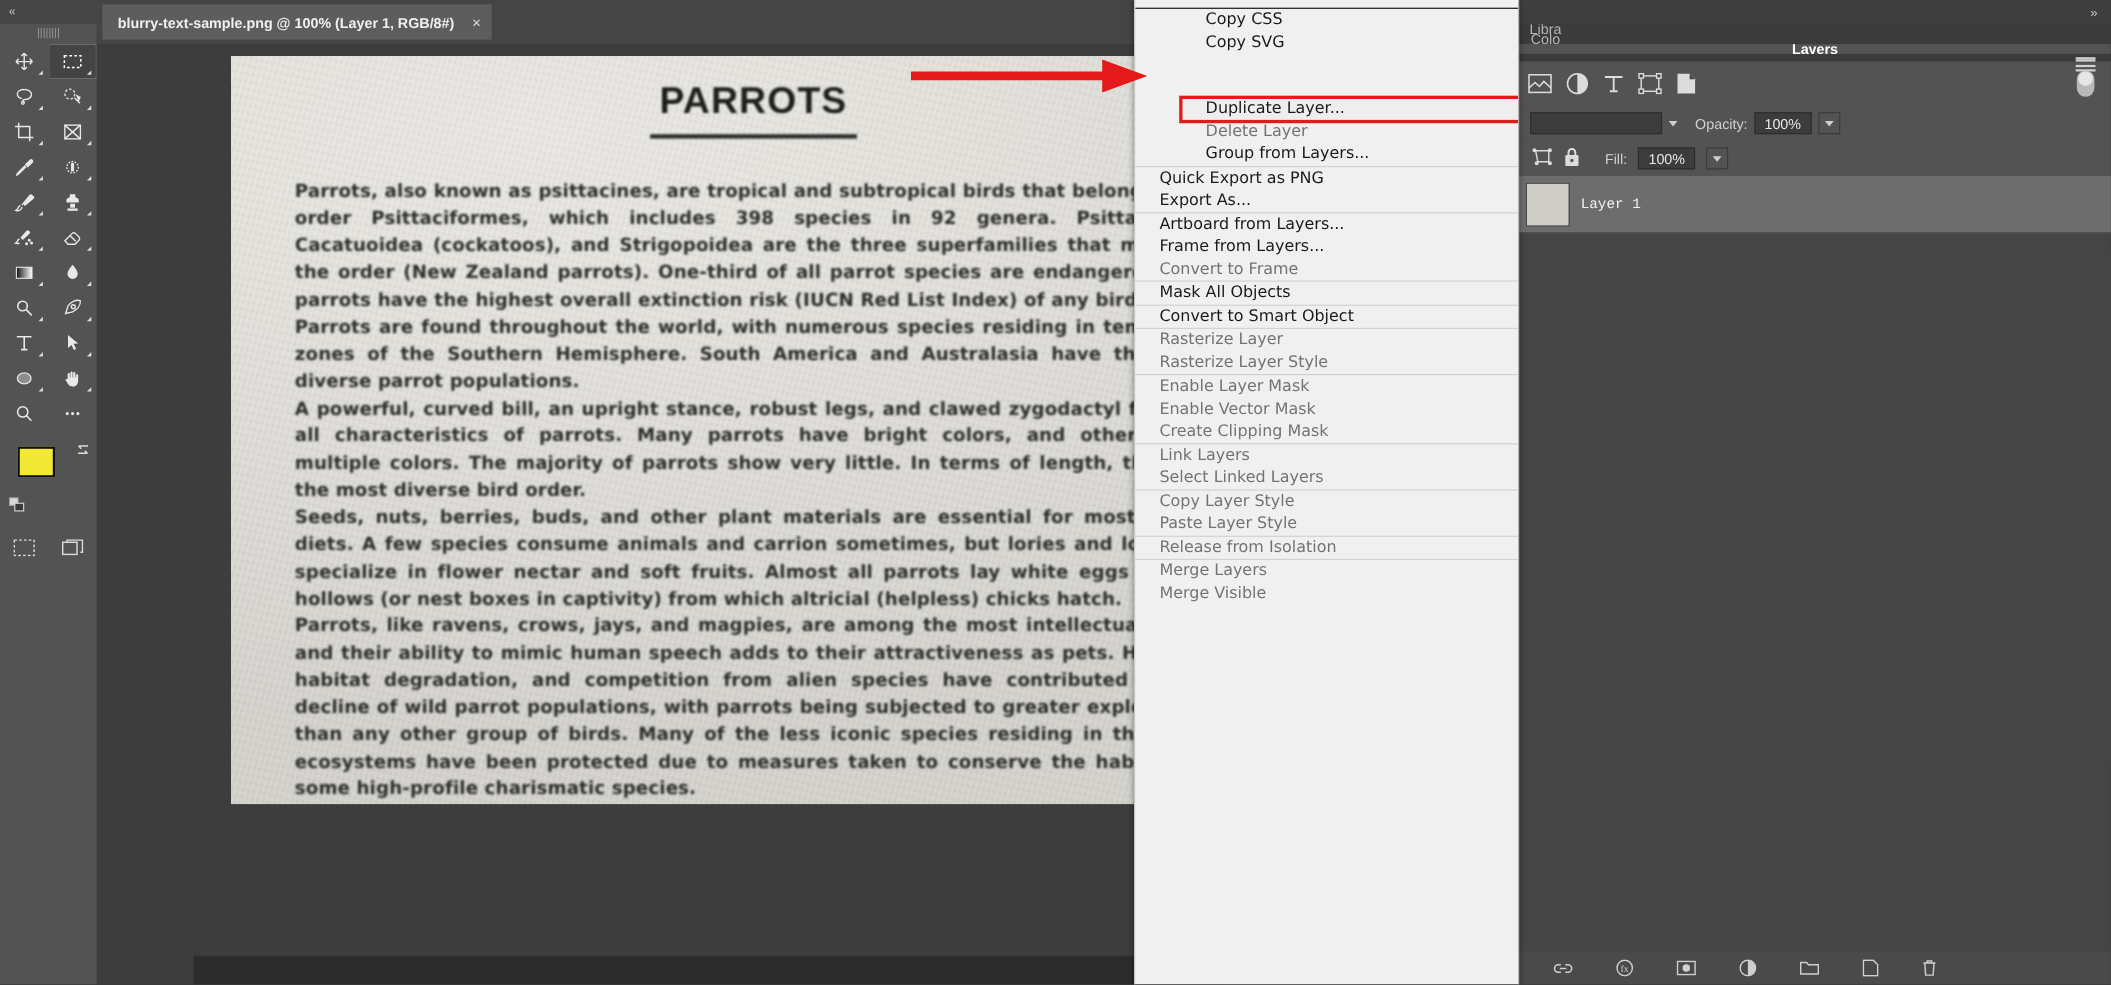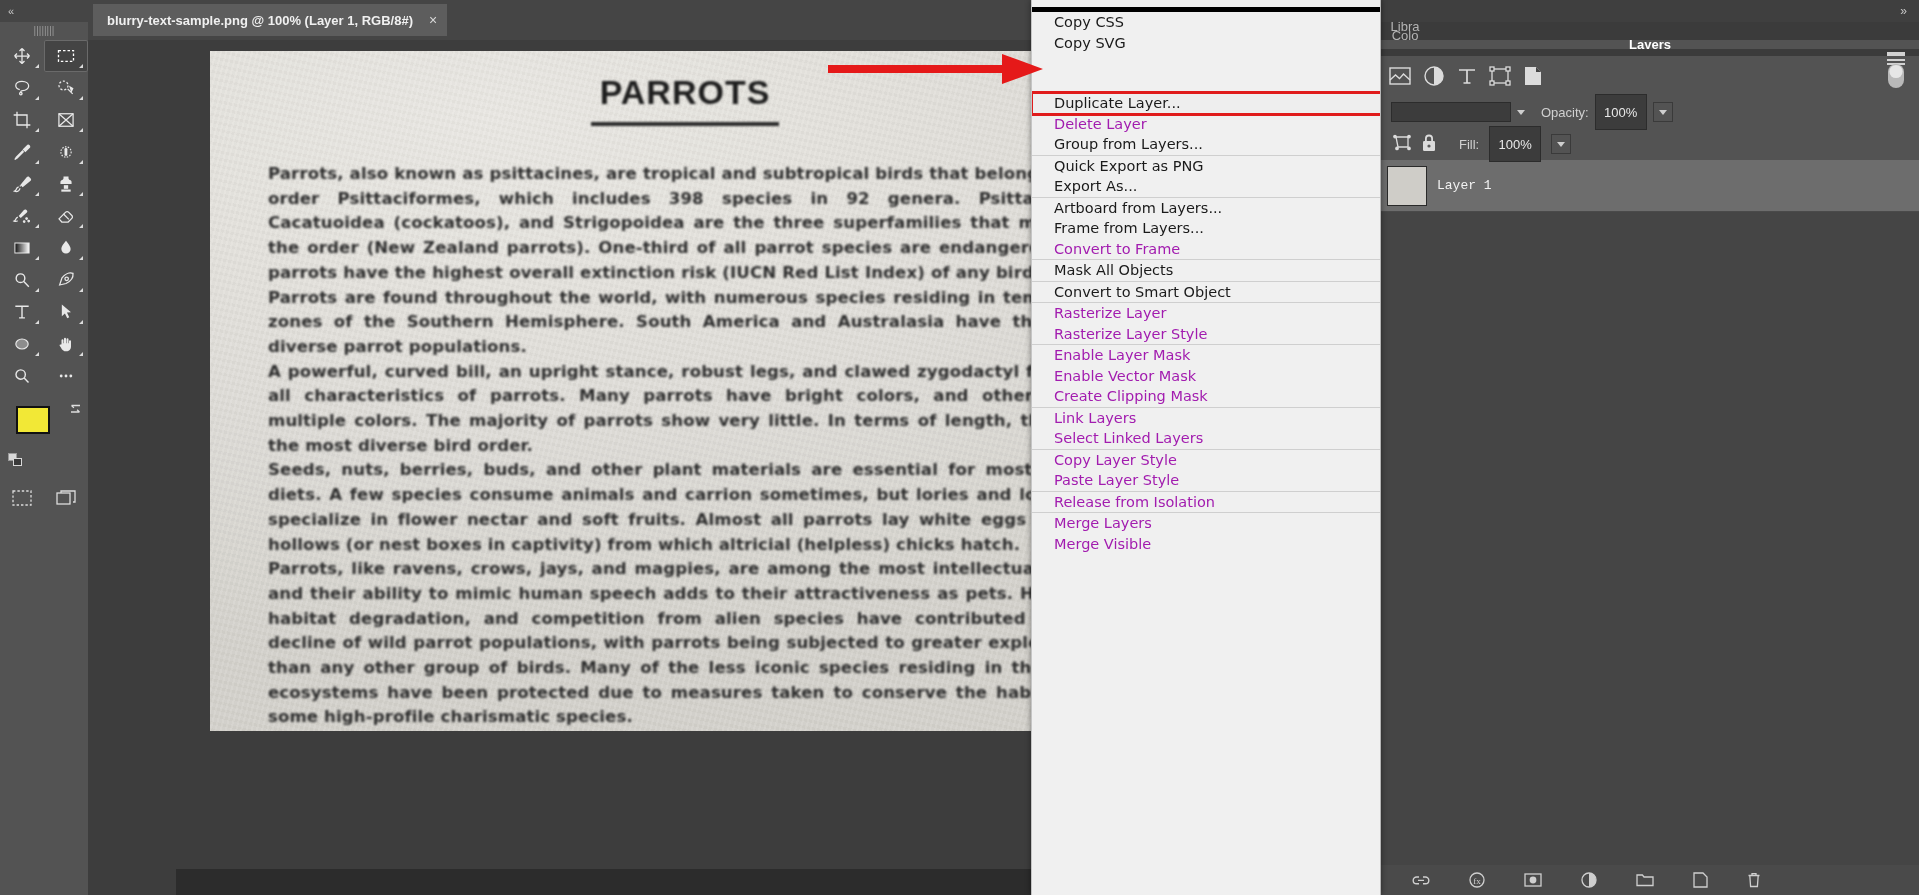--- a/index.html
+++ b/index.html
@@ -111,27 +111,27 @@
   #context-menu {
     position: absolute; left: 1031px; top: 0; width: 350px; height: 895px;
     background: #f0f0f0;
     border-left: 1px solid #c5c5c5;
     border-right: 1px solid #b5b5b5;
     box-shadow: 0 0 6px rgba(0,0,0,.45);
     overflow: hidden;
     font-family: "DejaVu Sans", sans-serif;
   }
   .menu-group { border-top: 1px solid #cfcfcf; }
-  .menu-group:first-child { border-top: 5px solid #000000; }
+  .menu-group:first-child { border-top: 1px solid #000000; padding-left: 42px; }
   .menu-item {
     height: 20.5px; display: flex; align-items: center;
     padding-left: 22px; font-size: 14.5px; color: #1a1a1a;
     white-space: nowrap;
   }
-  .menu-item.disabled { color: #a21caf; }
+  .menu-item.disabled { color: #737373; }
   .menu-item.highlighted {
     background: #eeeeee;
     outline: 3px solid #e01b1b;
     outline-offset: -1px;
     position: relative; z-index: 5;
     width: calc(100% + 3px);
     margin-top: 40px;
   }
   #menu-pad-top { height: 7px; }
 
@@ -162,21 +162,21 @@
     padding-left: 8px; gap: 12px;
   }
   #filter-row .ficon { color: #d8d8d8; display:flex; align-items:center;}
   #blend-row {
     height: 32px; background: #535353; display: flex; align-items: center;
     padding: 0 10px; gap: 6px; color: #d0d0d0; font-size: 13px;
   }
   .chev { width:0;height:0;border-left:4px solid transparent;border-right:4px solid transparent;border-top:5px solid #cfcfcf;}
   .field-box {
     background: #3c3c3c; border: 1px solid #2c2c2c; color: #e8e8e8;
-    height: 36px; display: flex; align-items: center; justify-content: center;
+    height: 20px; display: flex; align-items: center; justify-content: center;
     font-size: 13px; padding: 0 6px; min-width: 52px;
   }
   .spin-box{ background:#535353;border:1px solid #3a3a3a;height:20px;width:20px;display:flex;align-items:center;justify-content:center;}
   #blendmode-box{ width:120px; background:#3c3c3c;border:1px solid #2c2c2c;height:20px;}
   #lock-row {
     height: 32px; background: #535353; display: flex; align-items: center;
     padding: 0 10px; gap: 10px; color: #d0d0d0; font-size: 13px;
   }
   #layer-list { background: #3f3f3f; font-family: Liberation Mono, monospace; }
   .layer-row {

